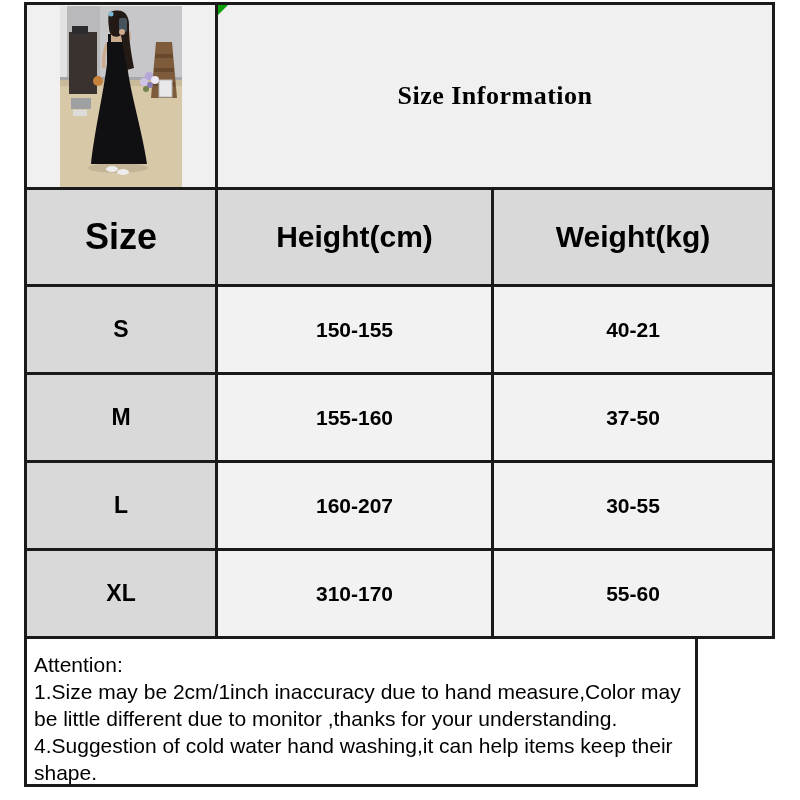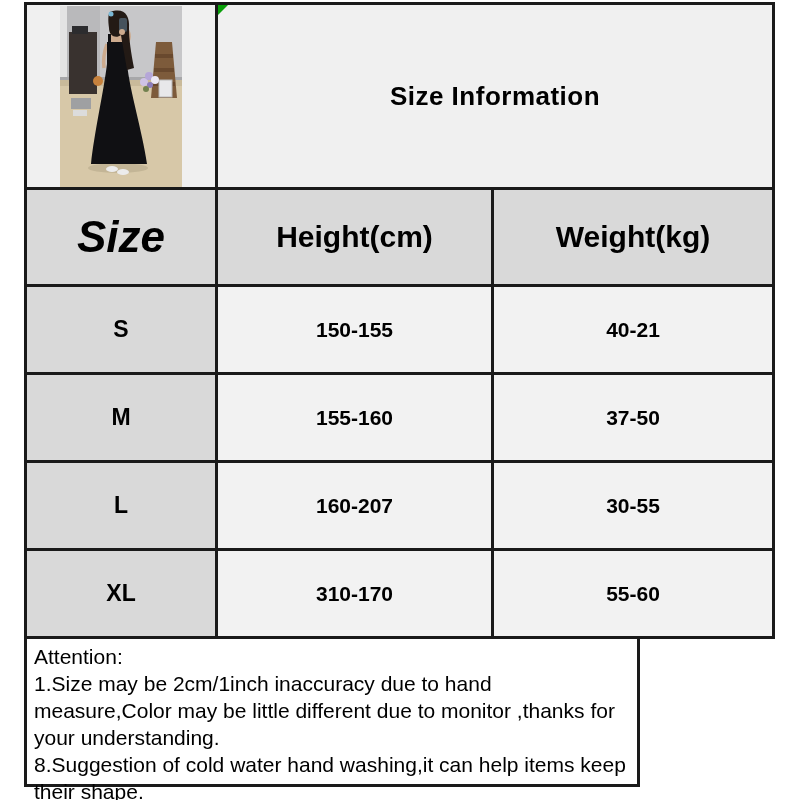--- a/index.html
+++ b/index.html
@@ -13,37 +13,37 @@
   table.size-table { border-collapse:collapse; table-layout:fixed; width:748px; }
   .size-table td, .size-table th {
     border:3px solid var(--border-color,#1a1a1a);
     text-align:center; vertical-align:middle; padding:0; overflow:hidden;
   }
 
   .photo-cell { height:185px; background:var(--photo-row-bg,#f0f0f0); }
   .photo-cell svg { display:block; margin:0 auto; }
 
   .title-cell { position:relative; background:var(--photo-row-bg,#f0f0f0); }
-  .title-text { font-size:26px; font-weight:bold; letter-spacing:0.5px; }
+  .title-text { font-size:26px; font-weight:bold; letter-spacing:0.5px;font-family:Liberation Serif, serif; }
   .corner-flag {
     position:absolute; left:0; top:0; width:0; height:0;
     border-top:10px solid var(--flag-green,#0aa00a);
     border-right:10px solid transparent;
   }
 
   .header-row th { height:97px; background:var(--header-bg,#d9d9d9); font-size:30px; font-weight:bold; }
-  .header-row th.size-col-header { font-size:44px;font-style:italic; }
+  .header-row th.size-col-header { font-size:36px; }
 
   .data-row td { height:88px; font-size:21px; font-weight:bold; background:var(--data-bg,#f2f2f2); }
   .data-row td.size-col { background:var(--header-bg,#d9d9d9); font-size:23px; }
 
   .attention {
     border:3px solid var(--border-color,#1a1a1a); border-top:none;
-    width:616px; height:148px; background:#ffffff;
-    padding:4px 7px; font-size:21px; line-height:27px; text-align:left;
+    width:674px; height:148px; background:#ffffff;
+    padding:12px 7px; font-size:21px; line-height:27px; text-align:left;
   }
 </style>
 </head>
 <body>
 
 <div class="sheet">
   <table class="size-table">
     <colgroup>
       <col style="width:191px">
       <col style="width:276px">
@@ -128,15 +128,15 @@
         <td class="size-col">XL</td>
         <td>310-170</td>
         <td>55-60</td>
       </tr>
     </tbody>
   </table>
 
   <div class="attention">
     <div>Attention:</div>
     <div>1.Size may be 2cm/1inch inaccuracy due to hand measure,Color may be little different due to monitor ,thanks for your understanding.</div>
-    <div>8.Suggestion of cold water hand washing,it can help items keep their shape.</div>
+    <div>4.Suggestion of cold water hand washing,it can help items keep their shape.</div>
   </div>
 </div>
 
 </body></html>

